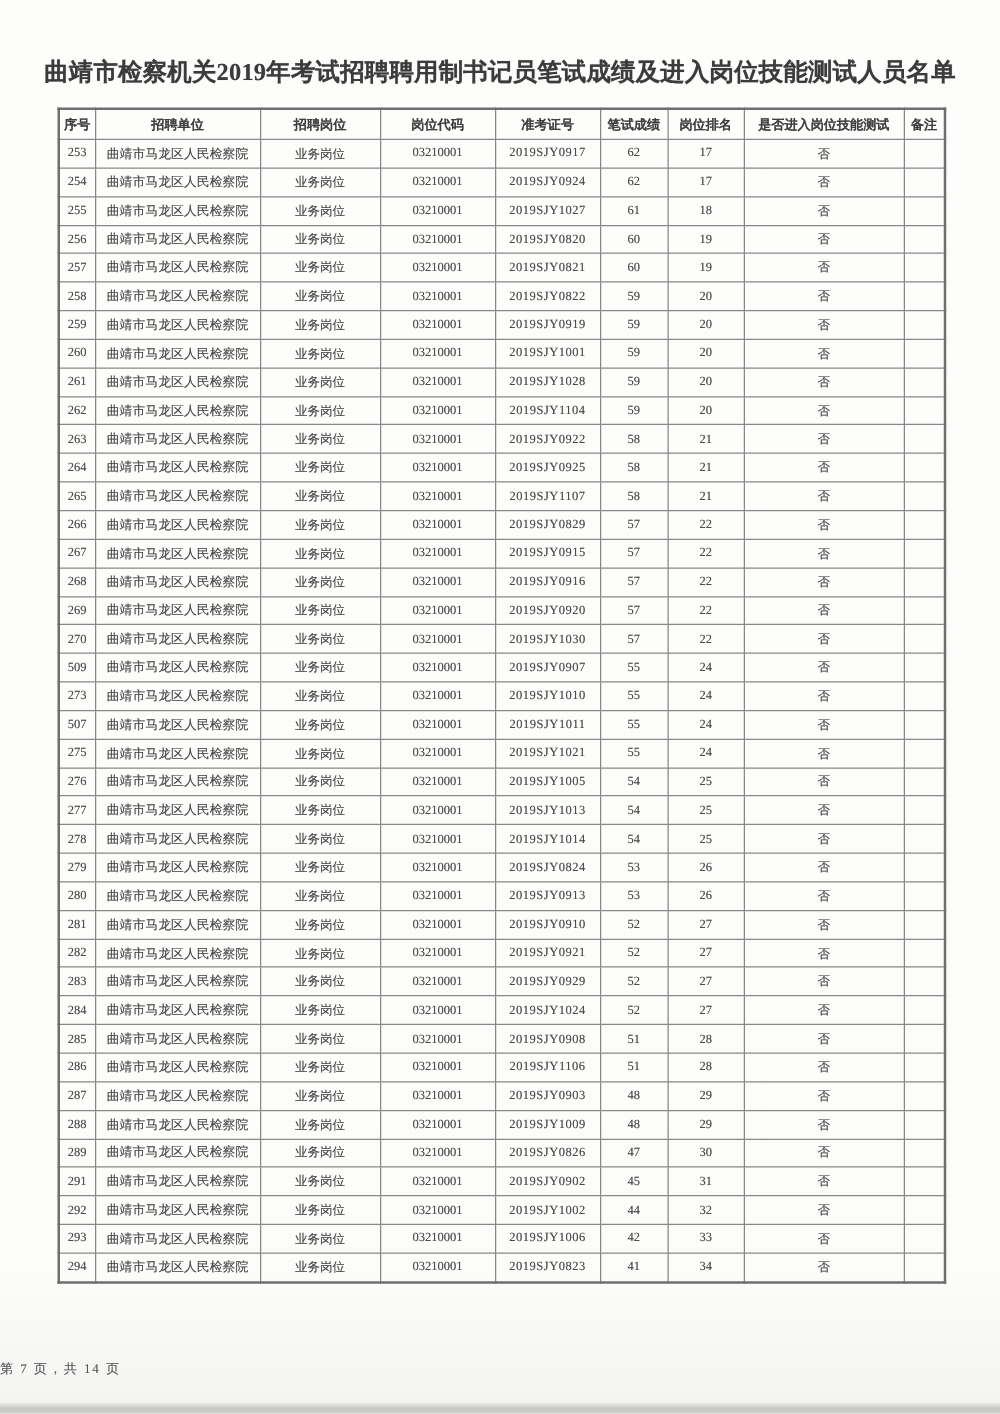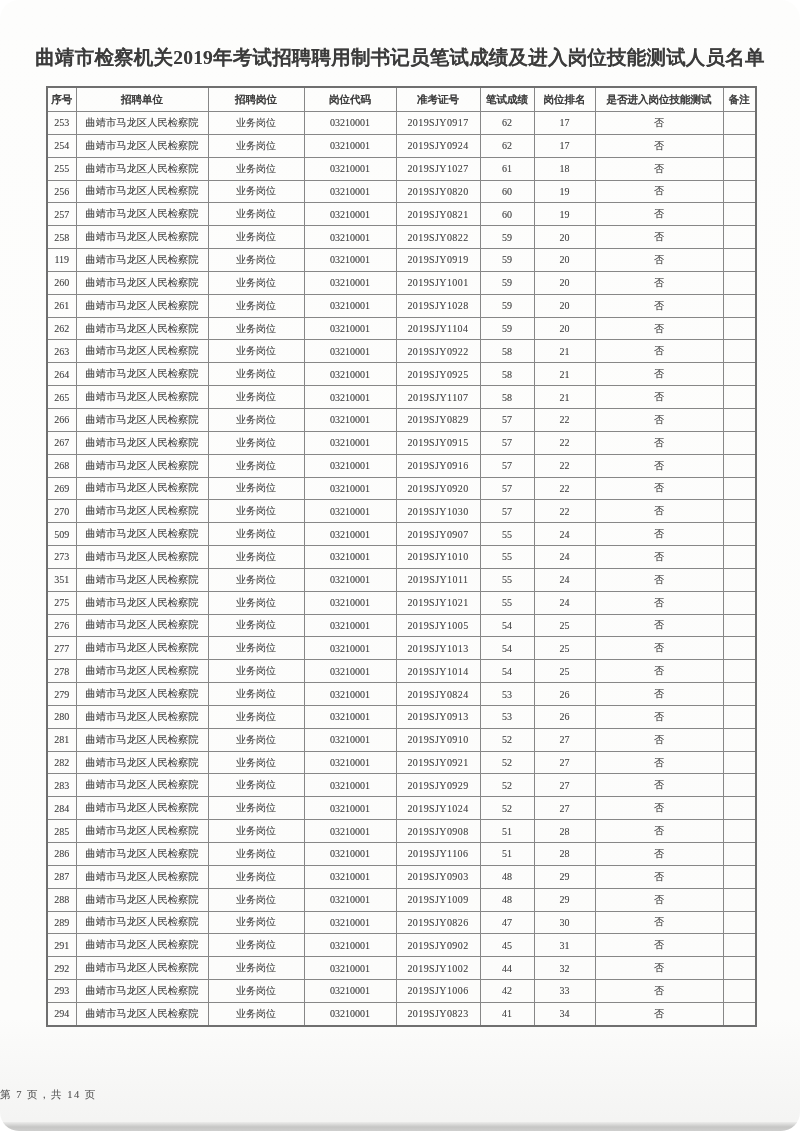--- a/index.html
+++ b/index.html
@@ -6,21 +6,20 @@
   body{
     width:800px;height:1131px;
     background:#ffffff;
     font-family:"Liberation Serif","DejaVu Serif",serif;
     overflow:hidden;
   }
   .sheet{
     position:relative;width:800px;height:1131px;
     background:linear-gradient(180deg,#fdfdfc 0%,#fcfcfb 90%,#f4f4f3 99%);
     overflow:hidden;
-    border-radius:19px;
   }
   .title{
     position:absolute;top:44px;left:0;width:100%;
     text-align:center;
     font-size:19.5px;font-weight:bold;color:#3b3b3b;
     letter-spacing:0.2px;
     text-shadow:0 0 0.6px rgba(59,59,59,0.55);
     white-space:nowrap;
   }
   table.results{
@@ -151,21 +150,21 @@
           <td class="c1">曲靖市马龙区人民检察院</td>
           <td class="c2">业务岗位</td>
           <td class="c3">03210001</td>
           <td class="c4">2019SJY0822</td>
           <td class="c5">59</td>
           <td class="c6">20</td>
           <td class="c7">否</td>
           <td class="c8"></td>
         </tr>
         <tr>
-          <td class="c0">119</td>
+          <td class="c0">259</td>
           <td class="c1">曲靖市马龙区人民检察院</td>
           <td class="c2">业务岗位</td>
           <td class="c3">03210001</td>
           <td class="c4">2019SJY0919</td>
           <td class="c5">59</td>
           <td class="c6">20</td>
           <td class="c7">否</td>
           <td class="c8"></td>
         </tr>
         <tr>
@@ -305,21 +304,21 @@
           <td class="c1">曲靖市马龙区人民检察院</td>
           <td class="c2">业务岗位</td>
           <td class="c3">03210001</td>
           <td class="c4">2019SJY1010</td>
           <td class="c5">55</td>
           <td class="c6">24</td>
           <td class="c7">否</td>
           <td class="c8"></td>
         </tr>
         <tr>
-          <td class="c0">351</td>
+          <td class="c0">507</td>
           <td class="c1">曲靖市马龙区人民检察院</td>
           <td class="c2">业务岗位</td>
           <td class="c3">03210001</td>
           <td class="c4">2019SJY1011</td>
           <td class="c5">55</td>
           <td class="c6">24</td>
           <td class="c7">否</td>
           <td class="c8"></td>
         </tr>
         <tr>

